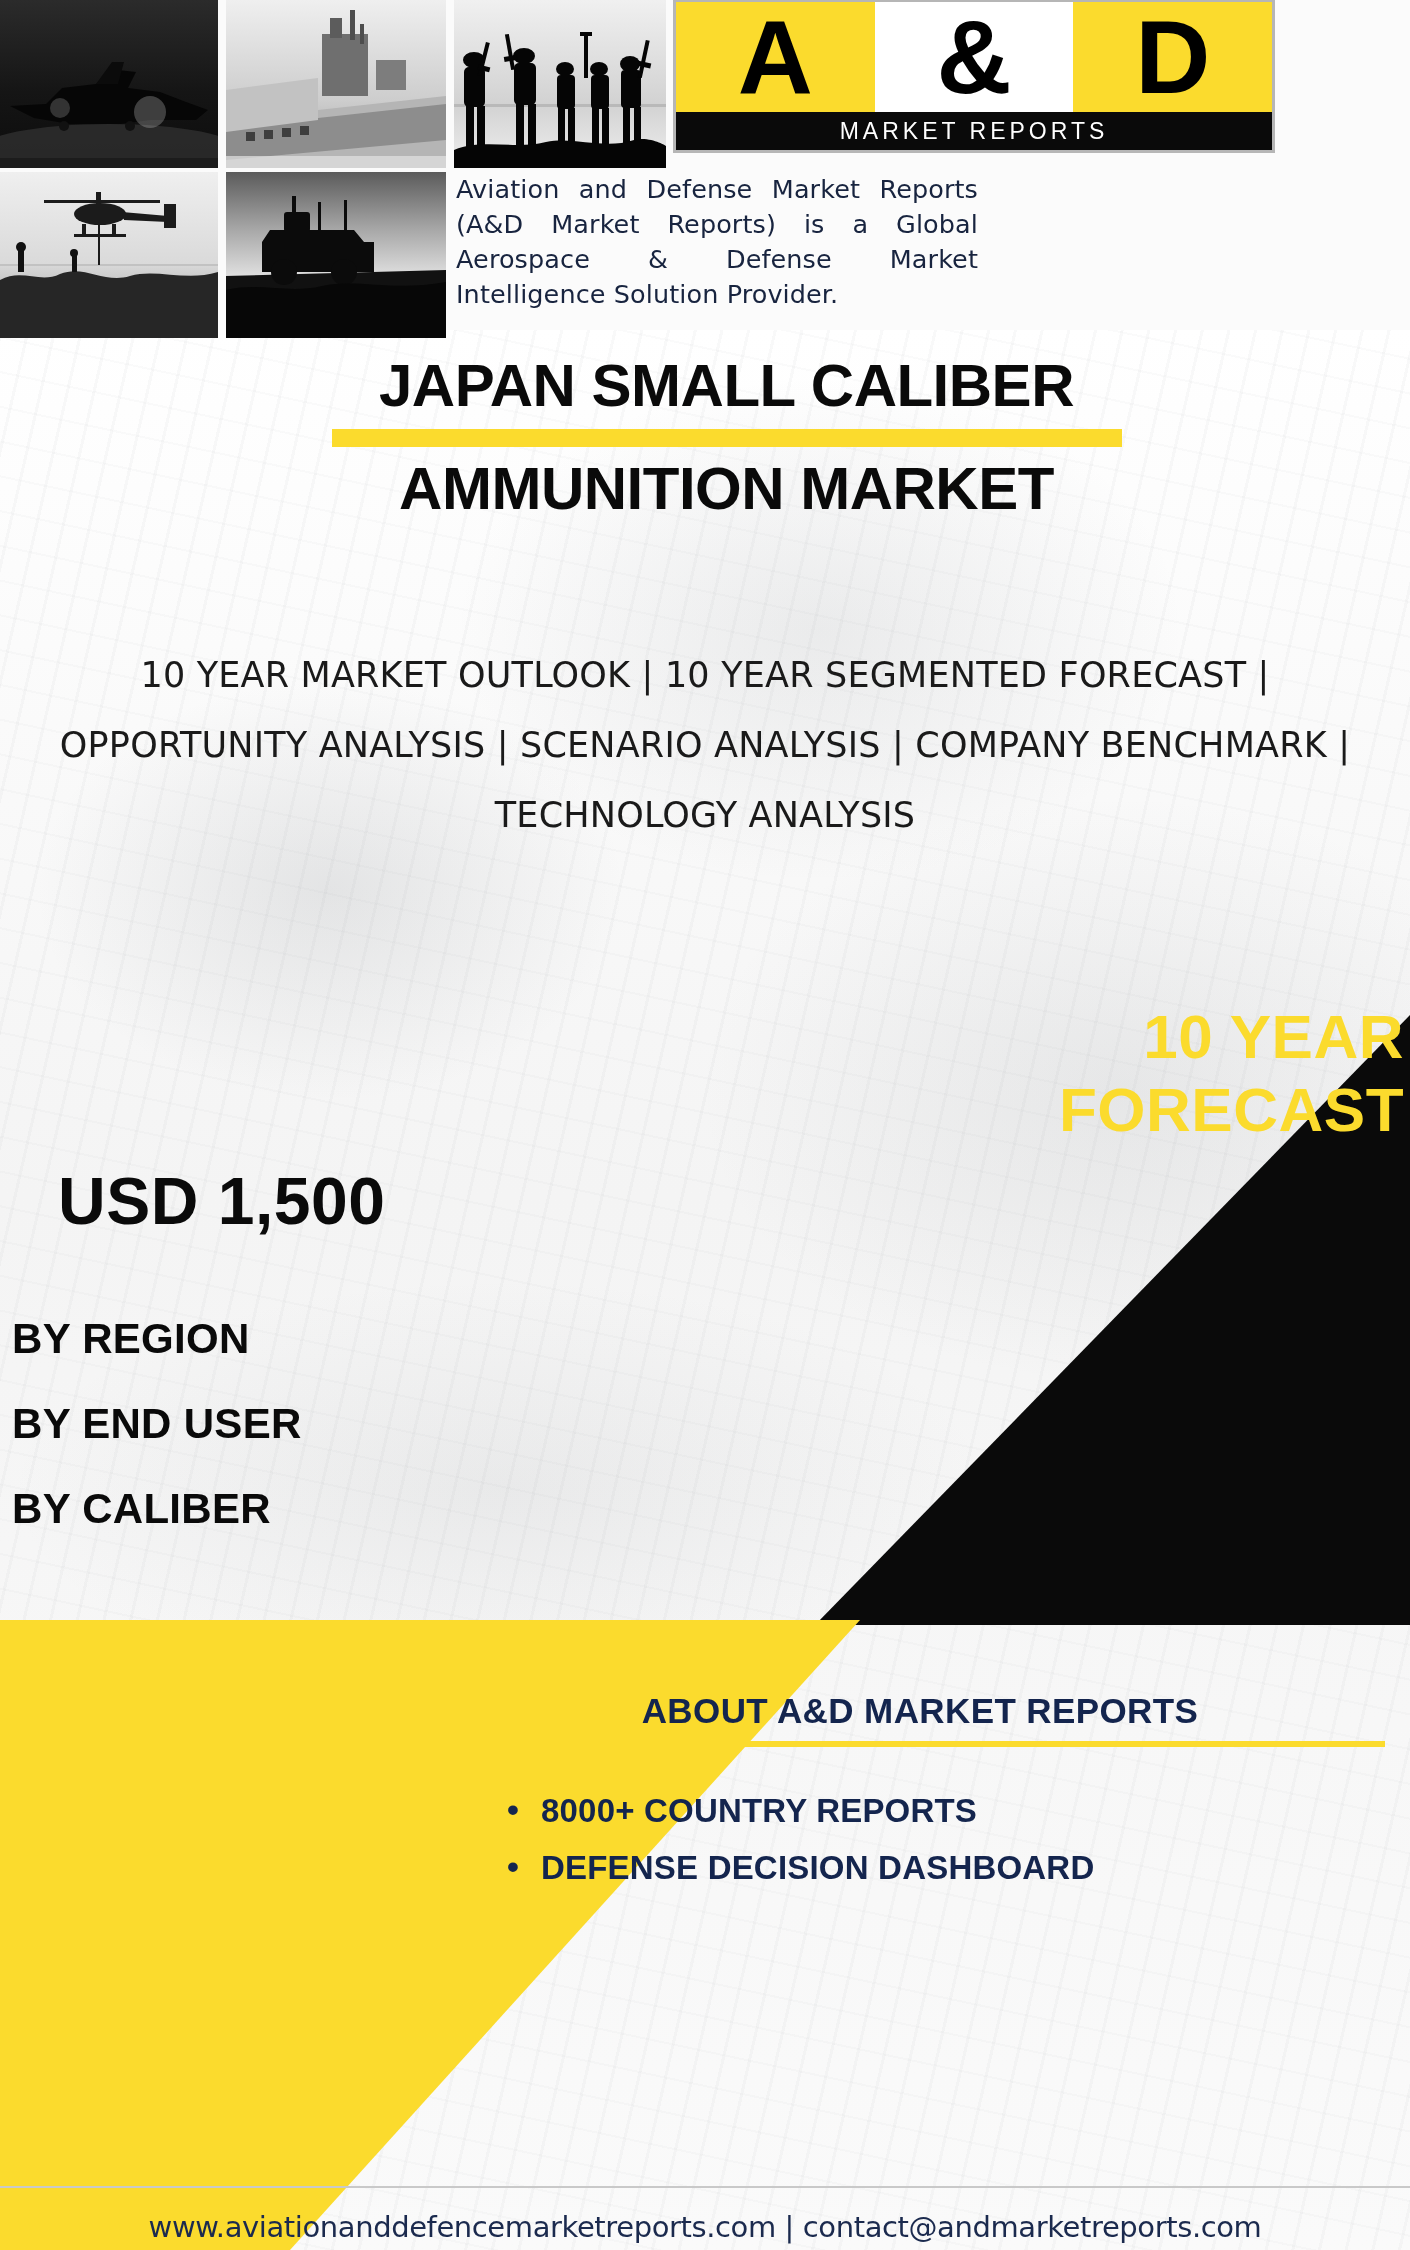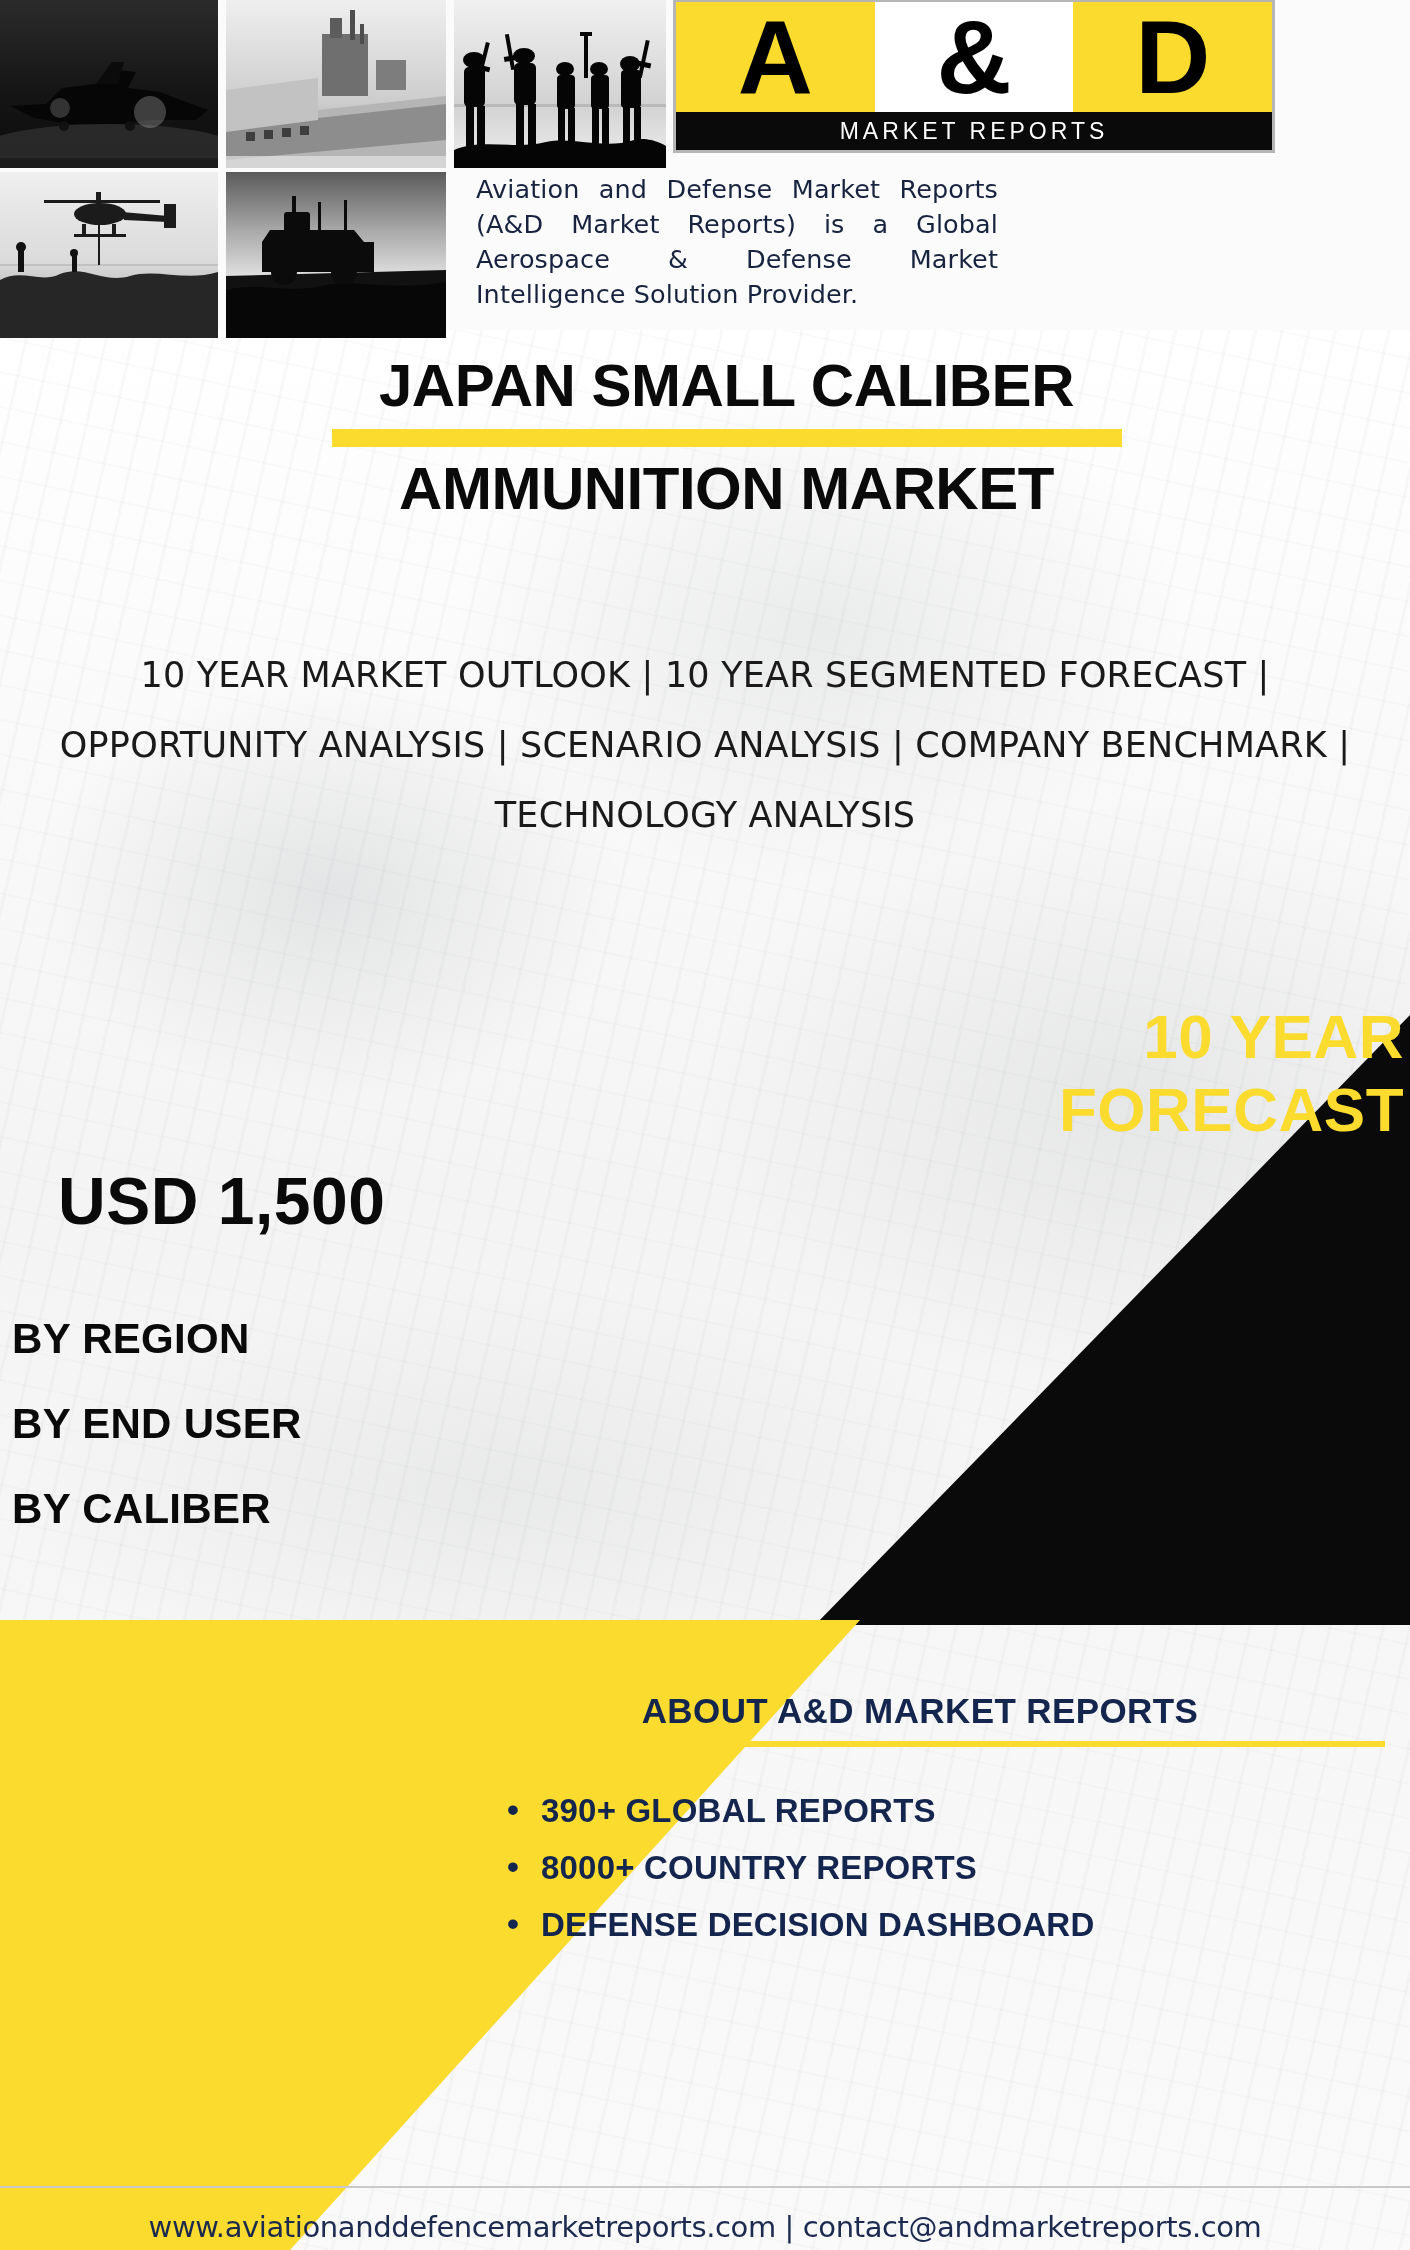--- a/index.html
+++ b/index.html
@@ -50,21 +50,21 @@
               font-weight:700; font-size:104px; line-height:1; color:#000;
               font-family:"Liberation Sans", sans-serif; }
   .logo-cell.y{ background:#FBDB2D; }
   .logo-cell.w{ background:#ffffff; }
   .logo-bar{ height:38px; background:#0a0a0a; display:flex; align-items:center;
              justify-content:center; }
   .logo-bar span{ color:#fff; font-size:23px; letter-spacing:4px; font-weight:400; }
 
   
   .intro{
-    position:absolute; left:476px; top:172px; width:522px;
+    position:absolute; left:456px; top:172px; width:522px;
     color:#18243f; font-size:25.5px; line-height:1.37;
     text-align:justify; text-align-last:left;
     font-family:"DejaVu Sans", sans-serif; font-weight:400;
     letter-spacing:.1px;
   }
 
   
   .title-wrap{ position:absolute; left:0; top:352px; width:1410px; z-index:4; text-align:center;padding-left:43px; }
   .title-line{
     font-size:60px; font-weight:700; color:#0a0a0a; letter-spacing:-.5px;
@@ -351,21 +351,20 @@
   <div>10 YEAR</div>
   <div>FORECAST</div>
 </div>
 
 <div class="price">USD 1,500</div>
 
 <div class="about">
   <div class="about-title">ABOUT A&amp;D MARKET REPORTS</div>
   <div class="about-rule"></div>
   <ul class="about-list">
-    <li>390+ GLOBAL REPORTS</li>
     <li>8000+ COUNTRY REPORTS</li>
     <li>DEFENSE DECISION DASHBOARD</li>
   </ul>
 </div>
 
 <div class="footer-rule"></div>
 <div class="footer">
   <span>www.aviationanddefencemarketreports.com</span>
   <span>|</span>
   <span>contact@andmarketreports.com</span>

